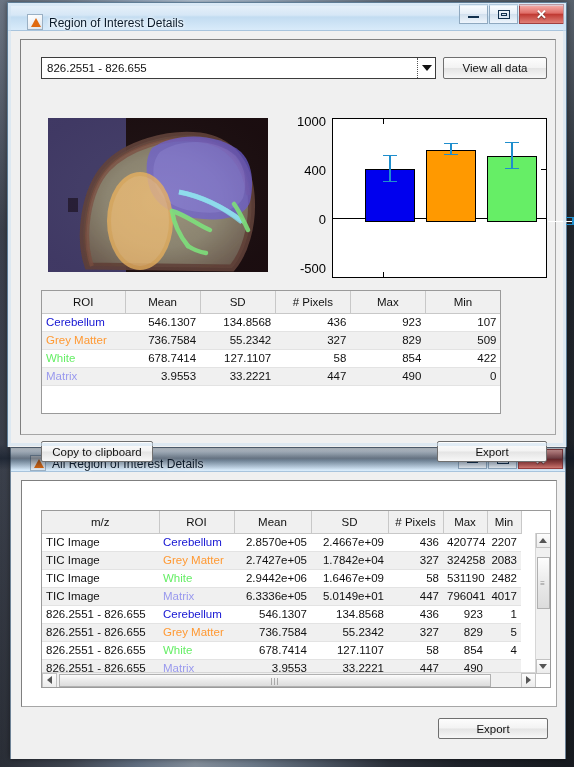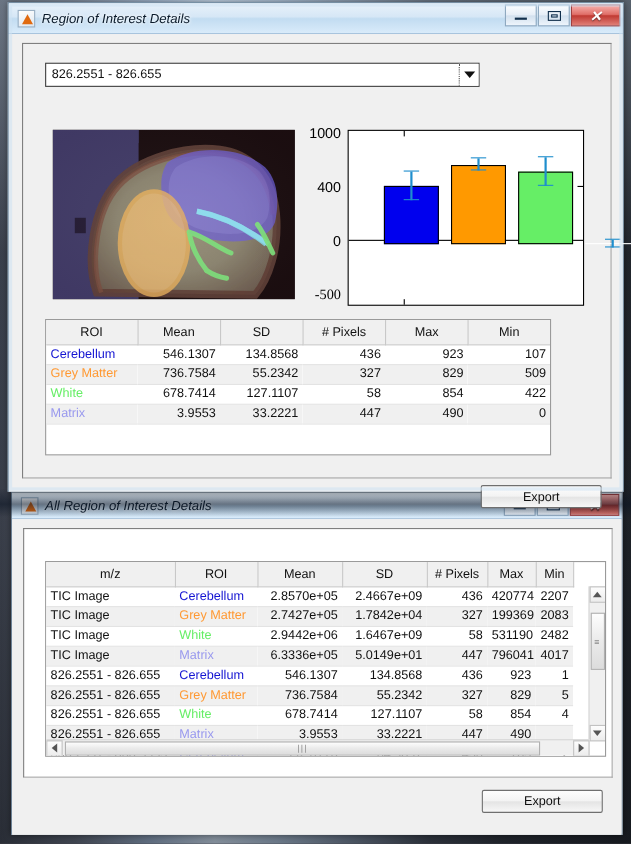--- a/index.html
+++ b/index.html
@@ -36,23 +36,22 @@
   .win-frame-glow {
     position:absolute; inset:0;
     border: 3px solid rgba(190,215,235,.85);
     pointer-events:none;
   }
   .titlebar {
     position: relative;
     height: 28px;
     background: linear-gradient(180deg,#e9f2fa 0%,#d6e7f6 45%,#c2dcf1 52%,#d9ebfa 100%);
     border-bottom: 1px solid #a8c4dd;
-    display: flex; align-items: center;
-    padding-left: 8px;
-    font-style: italic;
+    display: flex; align-items: flex-end;
+    padding-left: 19px;
   }
   .title-icon {
     width: 16px; height: 16px; margin-right: 6px;
     background: linear-gradient(160deg,#ffffff,#dde6ef);
     border: 1px solid #9ab0c4;
     position: relative; flex: 0 0 auto;
   }
   .title-icon::after {
     content:""; position:absolute; left:3px; top:3px;
     width: 0; height: 0;
@@ -124,21 +123,21 @@
     font-size:11.5px; color:#111;
     display:flex; align-items:center; justify-content:center;
     cursor:default;
   }
 
   
   .brainwrap { position:absolute; overflow:hidden; background:#0d0408; }
   .brain-svg { display:block; }
 
   
-  .chart { position:absolute; }
+  .chart { position:absolute;margin-left:16px; }
   .chart-yticks { position:absolute; left:0; top:0; width:40px; height:100%; }
   .ytick {
     position:absolute; right:4px; font-size:13px; color:#000;
     transform:translateY(-50%); white-space:nowrap;
   }
   .chart-plot {
     position:absolute; left:42px; top:0; right:0; bottom:0;
     background:#fff; border:1px solid #000;
   }
   .bar { position:absolute; border:1px solid #000; }
@@ -260,21 +259,21 @@
                   <td class="num">436</td>
                   <td class="num">420774</td>
                   <td class="num">2207</td>
                 </tr>
               <tr>
                   <td class="txt">TIC Image</td>
                   <td class="txt" style="color:#ff9933">Grey Matter</td>
                   <td class="num">2.7427e+05</td>
                   <td class="num">1.7842e+04</td>
                   <td class="num">327</td>
-                  <td class="num">199369</td>
+                  <td class="num">324258</td>
                   <td class="num">2083</td>
                 </tr>
               <tr>
                   <td class="txt">TIC Image</td>
                   <td class="txt" style="color:#66ee66">White</td>
                   <td class="num">2.9442e+06</td>
                   <td class="num">1.6467e+09</td>
                   <td class="num">58</td>
                   <td class="num">531190</td>
                   <td class="num">2482</td>
@@ -384,20 +383,21 @@
 
       <div class="panel" style="left:12px; top:8px; width:536px; height:396px;">
 
         <div class="combo" style="left:20px; top:17px; width:395px; height:22px;">
           <span class="combo-val">826.2551 - 826.655</span>
           <span class="combo-arrow">
               <i></i>
             </span>
         </div>
 
+        <div class="btn" style="left:422px; top:17px; width:104px; height:22px;">View all data</div>
 
         <div class="brainwrap" style="left:27px; top:78px; width:220px; height:154px;">
           <svg class="brain-svg" width="220" height="154" viewBox="0 0 220 154">
             <defs>
               <radialGradient id="tis" cx="48%" cy="50%" r="62%">
                 <stop offset="0%" stop-color="#9c957e"></stop>
                 <stop offset="55%" stop-color="#8b8470"></stop>
                 <stop offset="100%" stop-color="#6a5a4e"></stop>
               </radialGradient>
               <filter id="px">
@@ -446,21 +446,21 @@
               <rect x="0" y="0" width="220" height="154" fill="url(#tis)"></rect>
             </g>
           </svg>
         </div>
 
         <div class="chart" style="left:253px; top:78px; width:257px; height:160px;">
           <div class="chart-yticks">
             <span class="ytick" style="top:3px;">1000</span>
             <span class="ytick" style="top:52px;">400</span>
             <span class="ytick" style="top:101px;">0</span>
-            <span class="ytick" style="top:150px;font-family:Liberation Serif, serif;">-500</span>
+            <span class="ytick" style="top:150px;">-500</span>
           </div>
 
           <div class="chart-plot">
 
             <div class="yminor" style="right:0; top:50px; width:5px;"></div>
 
             <div class="xminor" style="left:50px; bottom:0; height:5px;"></div>
             <div class="xminor" style="left:50px; top:0; height:5px;"></div>
 
             <div class="zeroline" style="top:99px;"></div>
@@ -537,19 +537,20 @@
                   <td class="num">3.9553</td>
                   <td class="num">33.2221</td>
                   <td class="num">447</td>
                   <td class="num">490</td>
                   <td class="num">0</td>
                 </tr>
             </tbody>
           </table>
         </div>
 
+        <div class="btn" style="left:20px; top:401px; width:112px; height:21px;">Copy to clipboard</div>
         <div class="btn" style="left:416px; top:401px; width:110px; height:21px;">Export</div>
       </div>
     </div>
     <div class="win-frame-glow" style="border-color:rgba(205,225,242,.55);"></div>
   </div>
 
 </div>
 
 </body></html>

